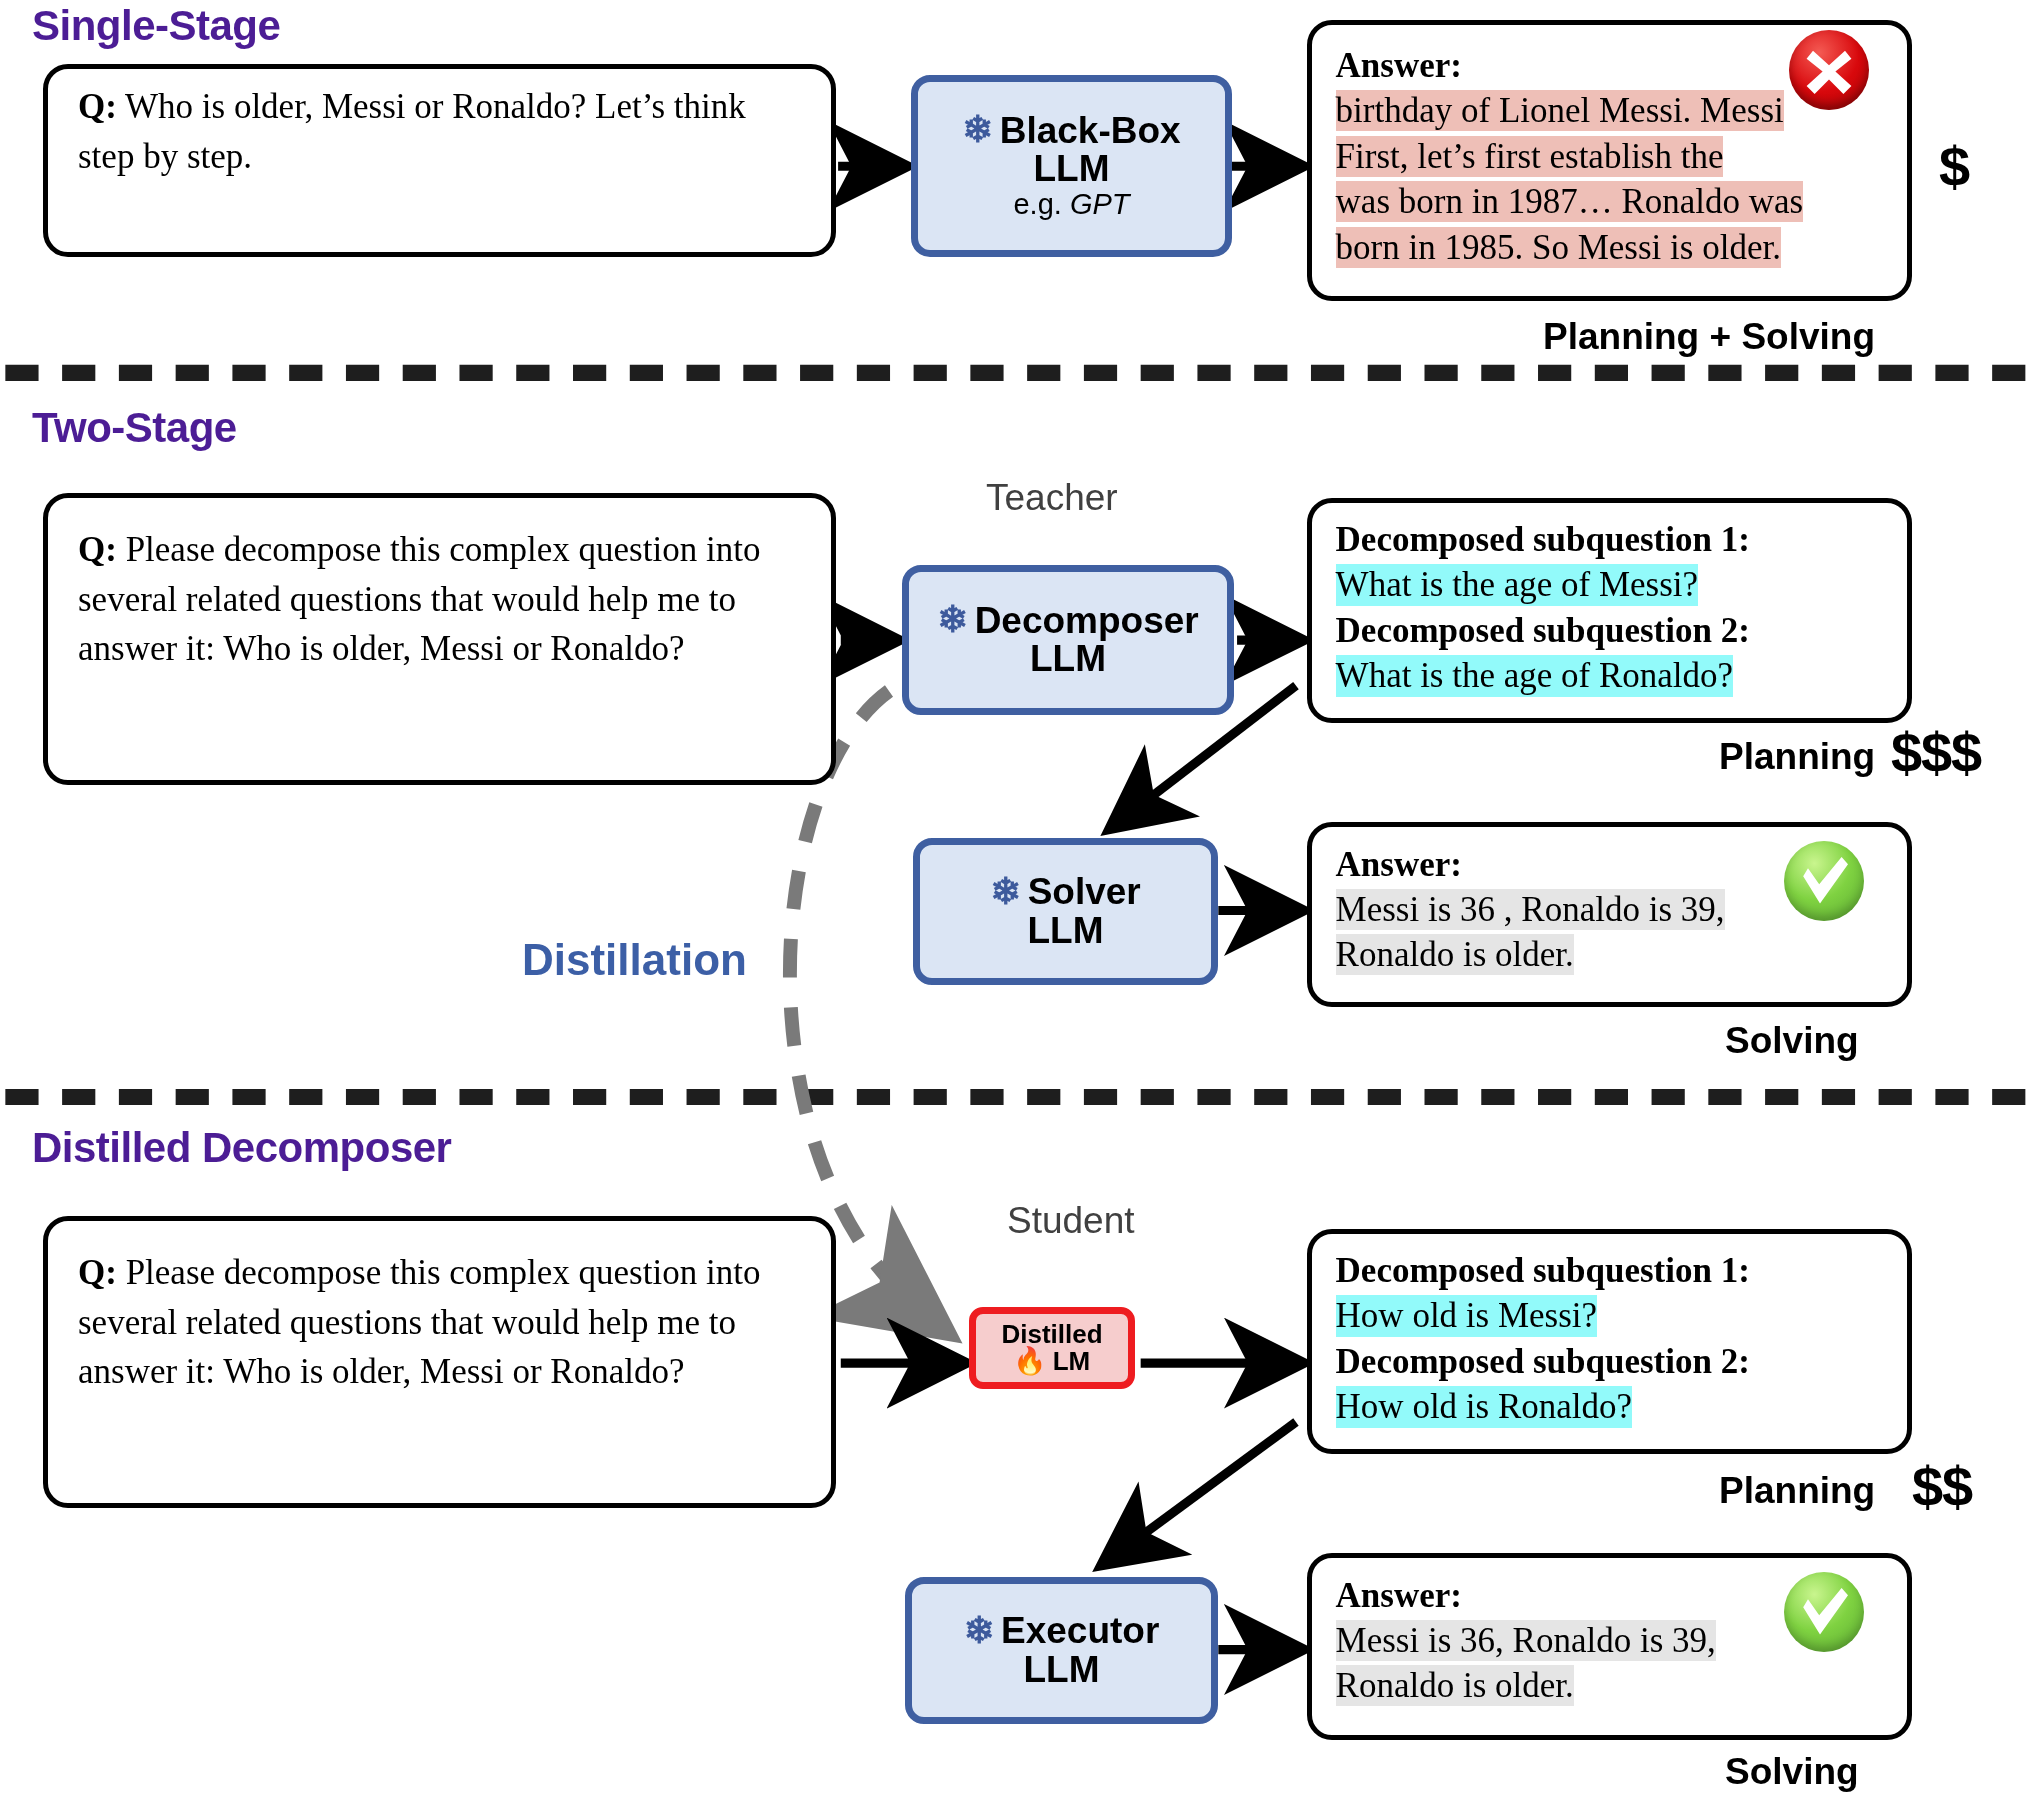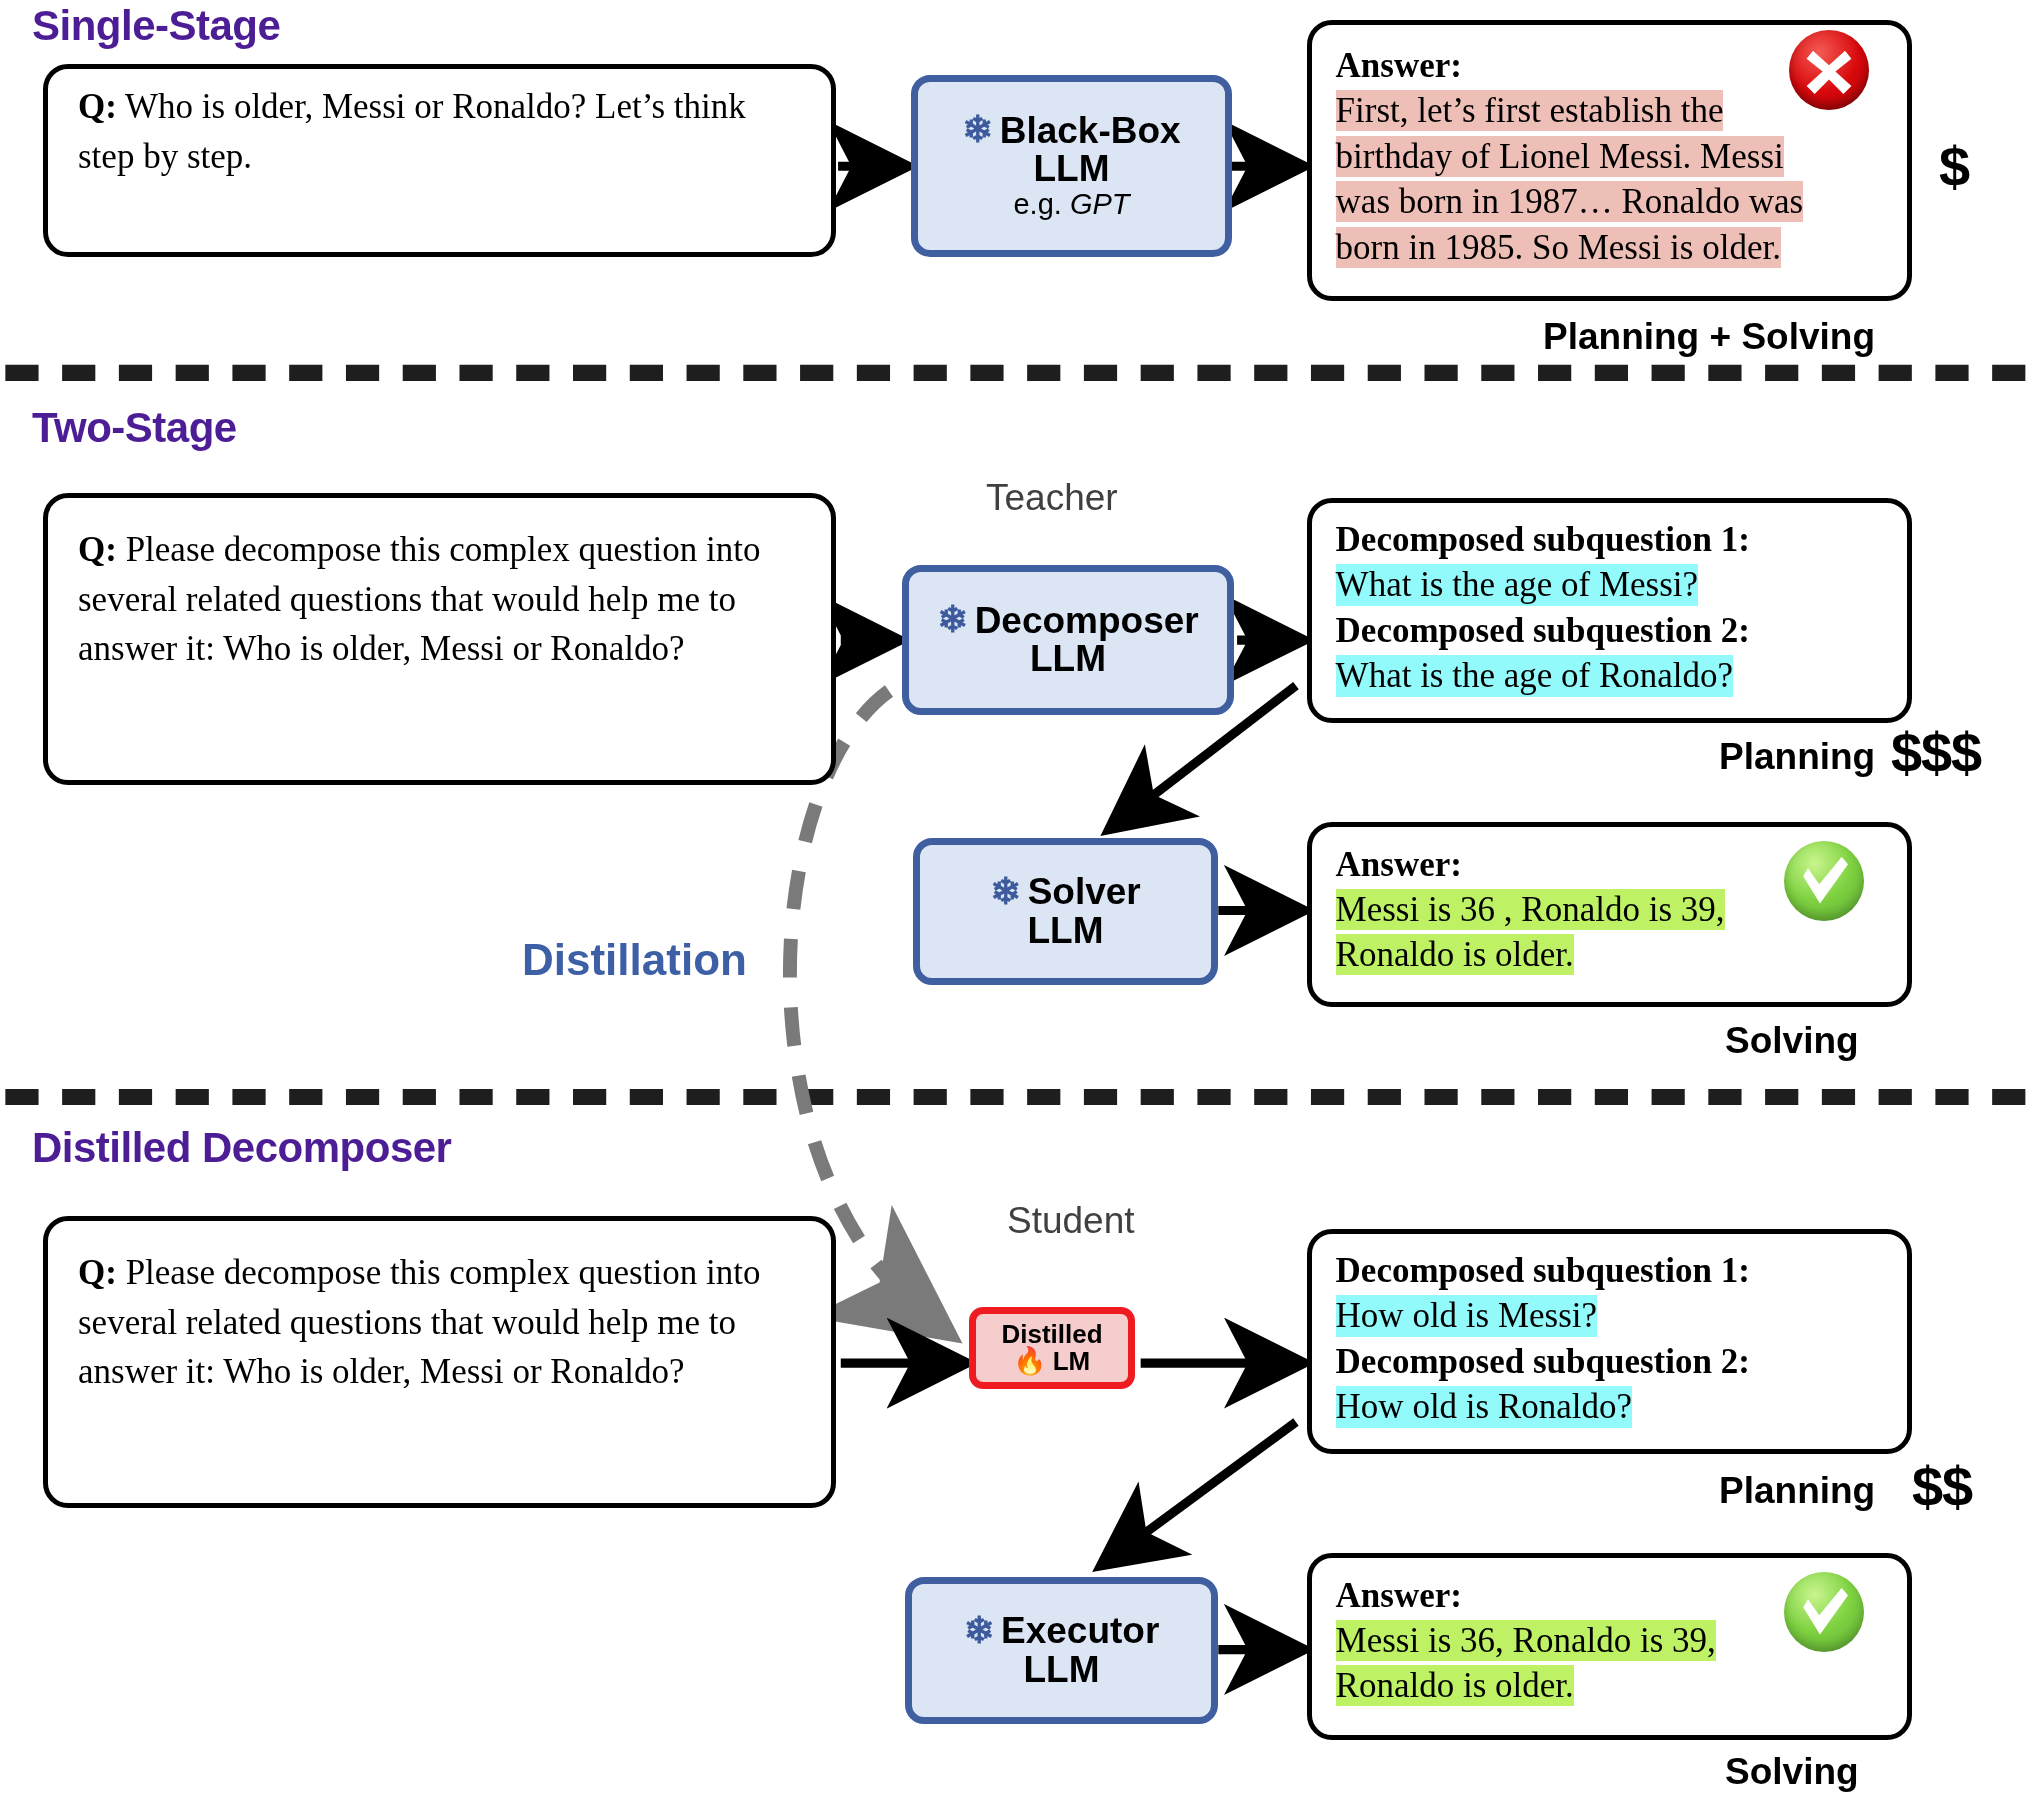--- a/index.html
+++ b/index.html
@@ -83,21 +83,21 @@
 
   
   .hl{
     display:inline;
     padding:1.1px 0;
     box-decoration-break:clone;
     -webkit-box-decoration-break:clone;
   }
   .hl-pink{background:#eebfb7;}
   .hl-cyan{background:#92fafa;}
-  .hl-green{background:#bef264;}
+  .hl-green{background:#e5e5e5;}
 
   .answer-label{font-weight:bold;font-size:35px;line-height:1.25;color:#000;}
   .sub-label{font-weight:bold;font-size:35px;line-height:1.3;color:#000;}
   .sub-q{font-size:35px;line-height:1.3;color:#000;}
 
   
   .badge{
     width:80px;height:80px;border-radius:50%;
     display:flex;align-items:center;justify-content:center;
     color:#fff;font-weight:bold;
@@ -170,22 +170,22 @@
     </div>
     <div class="model-line">LLM</div>
     <div class="model-sub">
       <span>e.g. </span><i>GPT</i>
     </div>
   </div>
 
   <div class="abs card" style="left:1307px;top:20.4px;width:605px;height:281px;padding:19px 23.6px;">
     <div class="answer-label">Answer:</div>
     <div>
+      <div class="sub-q"><span class="hl hl-pink">birthday of Lionel Messi. Messi</span></div>
       <div class="sub-q"><span class="hl hl-pink">First, let’s first establish the</span></div>
-      <div class="sub-q"><span class="hl hl-pink">birthday of Lionel Messi. Messi</span></div>
       <div class="sub-q"><span class="hl hl-pink">was born in 1987… Ronaldo was</span></div>
       <div class="sub-q"><span class="hl hl-pink">born in 1985. So Messi is older.</span></div>
     </div>
   </div>
 
   <div class="abs badge badge-wrong" style="left:1789px;top:29.5px;">
     <svg viewBox="0 0 100 100" aria-hidden="true">
       <path d="M30 26 L50 44 L70 26 L78 36 L58 52 L78 70 L68 80 L50 62 L32 80 L22 70 L42 52 L22 36 Z" fill="#fff"></path>
     </svg>
   </div>

